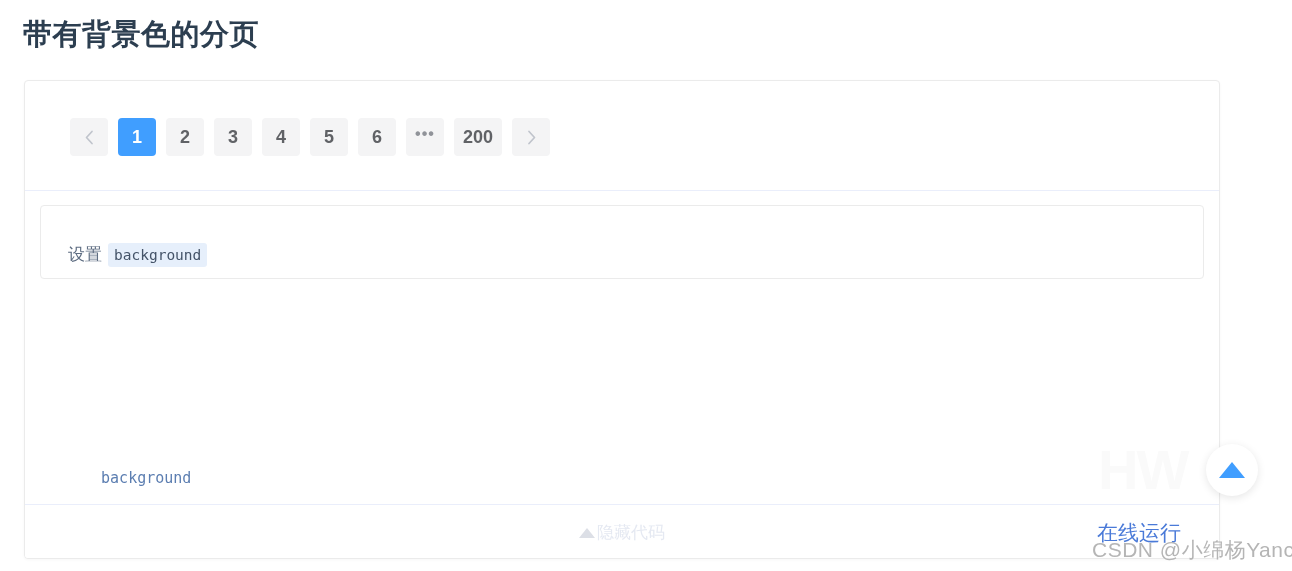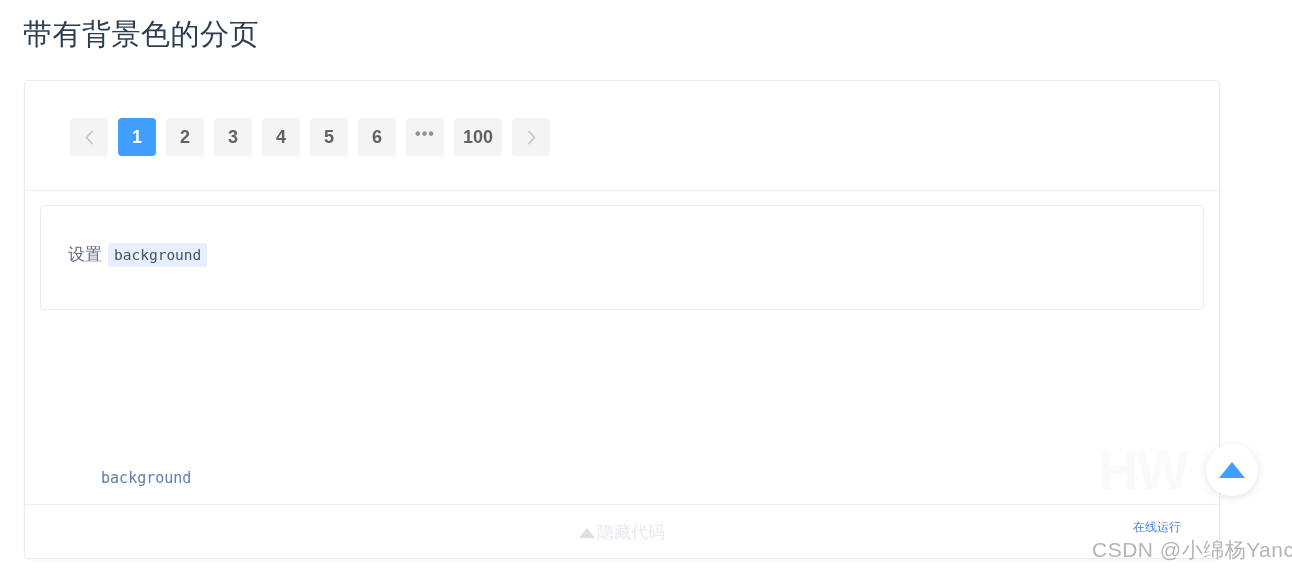--- a/index.html
+++ b/index.html
@@ -17,21 +17,21 @@
     background: #ffffff;
   }
 
   
   .page-title {
     position: absolute;
     left: 23px;
     top: 14px;
     font-size: 29px;
     line-height: 40px;
-    font-weight: 400;
+    font-weight: 700;
     color: #2c3e50;
     letter-spacing: 0.5px;
     white-space: nowrap;
   }
 
   
   .demo-card {
     position: absolute;
     left: 24px;
     top: 80px;
@@ -91,21 +91,21 @@
     color: #909399;
     font-size: 16px;
     letter-spacing: 1px;
     padding-bottom: 6px;
   }
   .desc-box {
     position: absolute;
     left: 40px;
     top: 205px;
     width: 1164px;
-    height: 105px;
+    height: 74px;
     border: 1px solid #ebebeb;
     border-radius: 4px;
     background: #ffffff;
   }
   .desc-text {
     position: absolute;
     left: 27px;
     top: 37px;
     font-size: 17px;
     line-height: 24px;
@@ -168,21 +168,21 @@
   .caret-up {
     width: 0; height: 0;
     border-left: 8px solid transparent;
     border-right: 8px solid transparent;
     border-bottom: 10px solid #dcdfe6;
   }
   .run-online {
     position: absolute;
     right: 38px;
     top: 14px;
-    font-size: 12px;
+    font-size: 21px;
     color: #4a7ad8;
     cursor: pointer;
     white-space: nowrap;
   }
 
   
   .hw-watermark {
     position: absolute;
     left: 1098px;
     top: 437px;
@@ -252,21 +252,21 @@
           </span>
         </button>
 
         <button class="pg-btn active">1</button>
         <button class="pg-btn">2</button>
         <button class="pg-btn">3</button>
         <button class="pg-btn">4</button>
         <button class="pg-btn">5</button>
         <button class="pg-btn">6</button>
         <button class="pg-btn more">•••</button>
-        <button class="pg-btn wide">100</button>
+        <button class="pg-btn wide">200</button>
 
         <button class="pg-btn arrow">
           <span>
             <svg width="13" height="17" viewBox="0 0 13 17" fill="none" aria-hidden="true">
               <path d="M4 2.5 L9.5 8.5 L4 14.5" stroke="#c0c4cc" stroke-width="1.7" stroke-linecap="round" stroke-linejoin="round"></path>
             </svg>
           </span>
         </button>
 
       </div>

